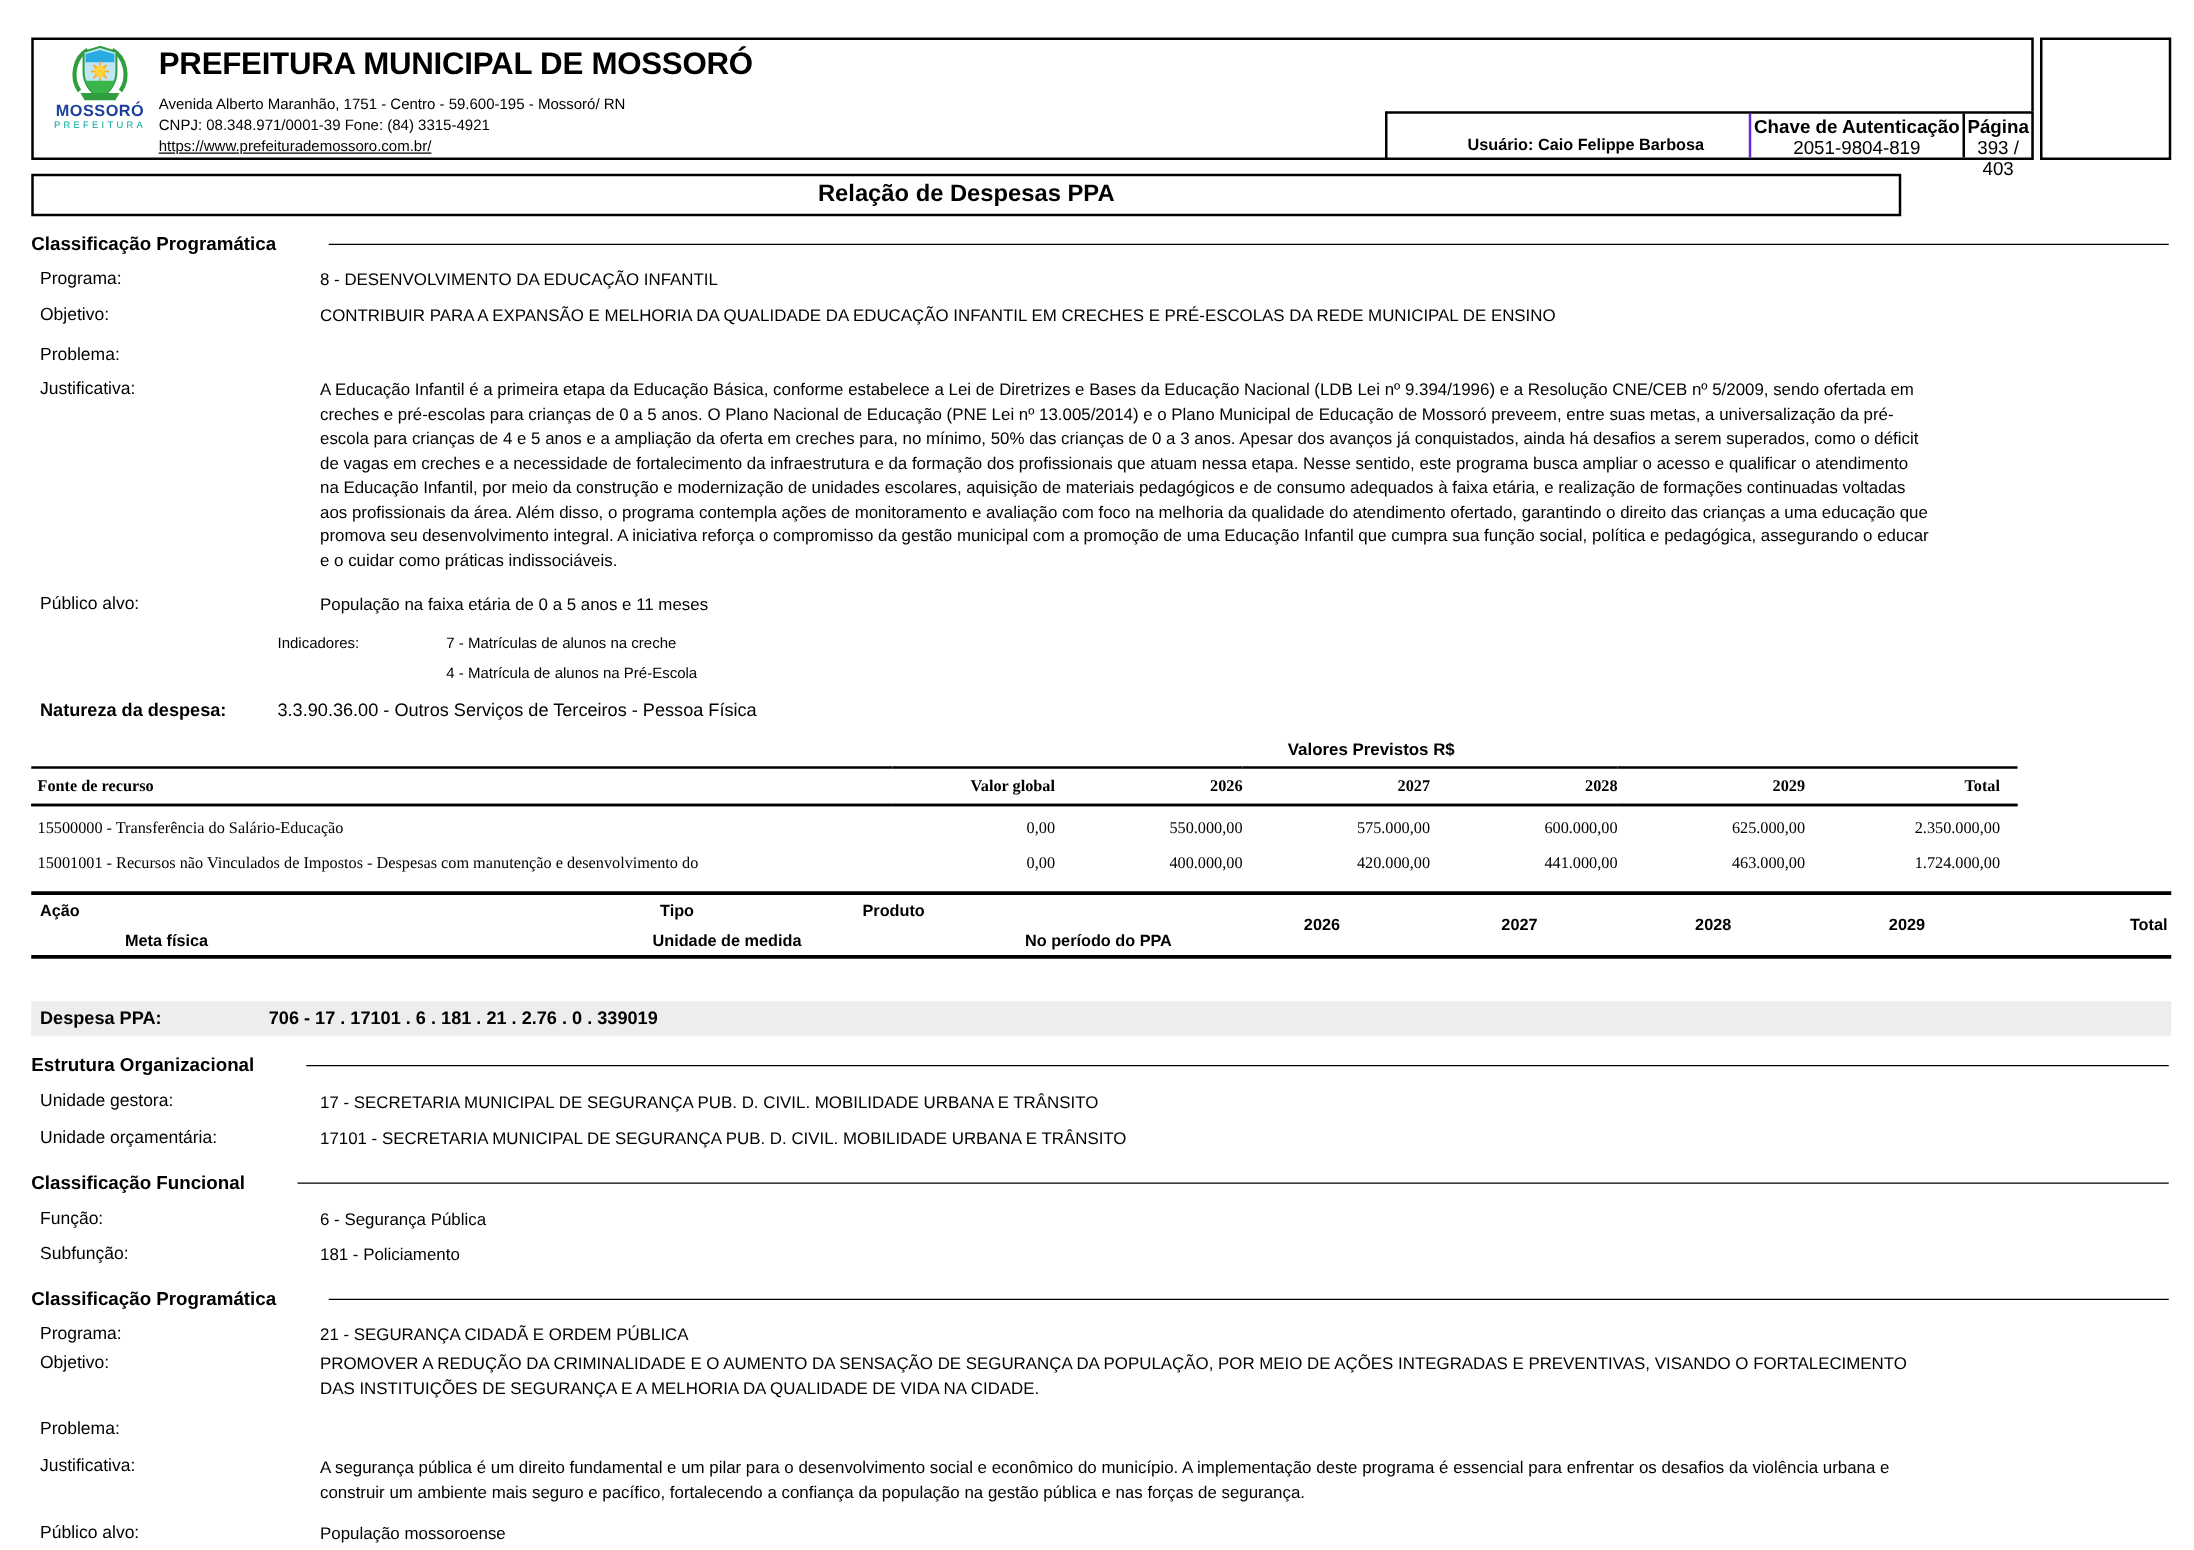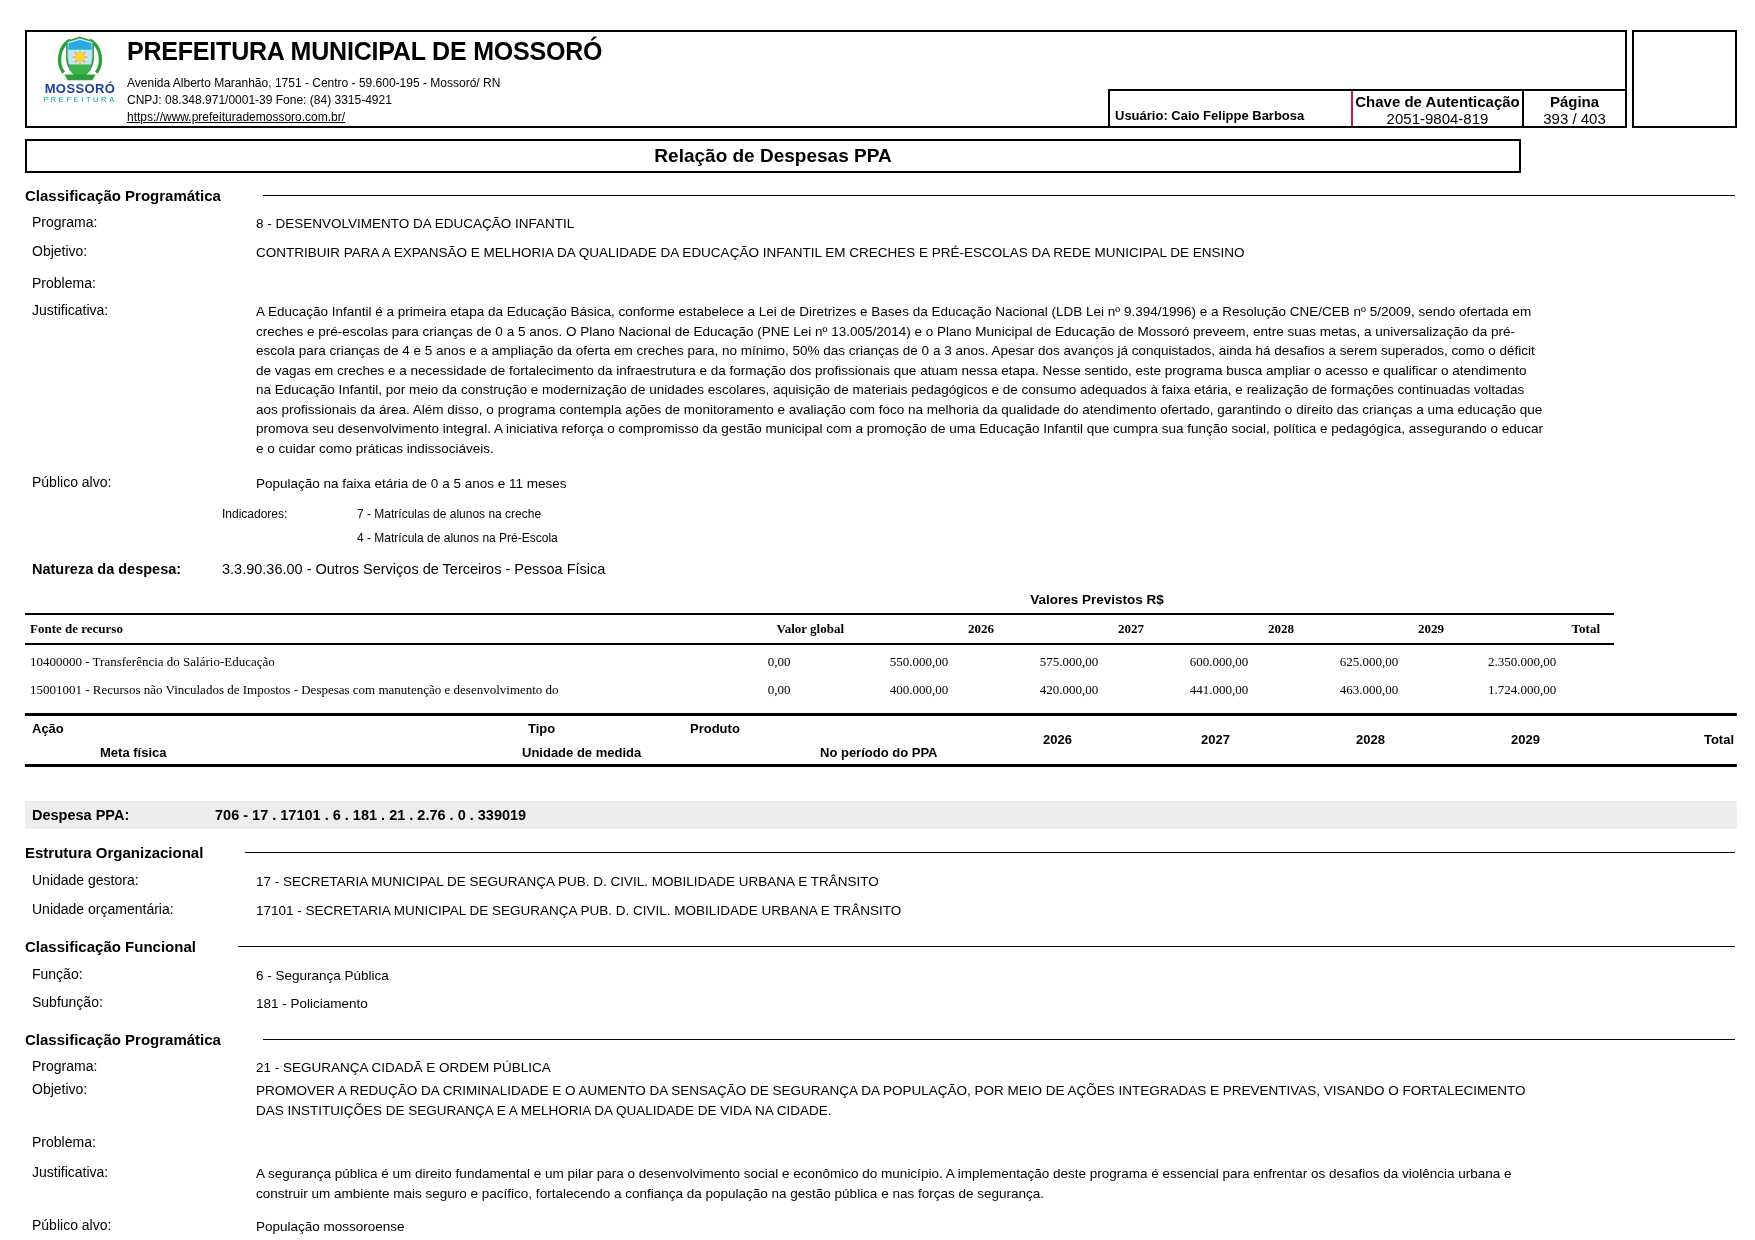--- a/index.html
+++ b/index.html
@@ -12,21 +12,21 @@
   .header-box { position:absolute; left:25px; top:30px; width:1602px; height:98px; border:2px solid #000; }
   .corner-box { position:absolute; left:1632px; top:30px; width:105px; height:98px; border:2px solid #000; }
   .logo { position:absolute; left:10px; top:3px; width:86px; text-align:center; line-height:1; }
   .logo svg { width:50px; height:46px; display:block; margin:0 auto; }
   .logo-city { font-size:13px; font-weight:bold; color:#1b3f9b; letter-spacing:.4px; margin-top:1px; }
   .logo-sub  { font-size:7.5px; color:#00a79d; letter-spacing:2.6px; margin-top:1px; }
   .org-title { position:absolute; left:100px; top:5px; font-size:25px; font-weight:bold; letter-spacing:-.2px; }
   .org-lines { position:absolute; left:100px; top:43px; font-size:12px; line-height:17px; }
   .org-lines a { color:#000; text-decoration:underline; }
   .user-table { position:absolute; right:-2px; bottom:-2px; width:519px; height:39px; border:2px solid #000; display:flex; background:#fff; }
-  .user-cell  { width:243px; border-right:2px solid #be185d; display:flex; align-items:flex-end; padding:2px 5px 3px 5px; font-weight:bold; font-size:13px; }
+  .user-cell  { width:243px; border-right:2px solid #6d28d9; display:flex; align-items:flex-end; padding:2px 5px 3px 16px; font-weight:bold; font-size:13px;margin-left:48px; }
   .kv-cell    { width:171px; border-right:2px solid #000; display:flex; flex-direction:column; justify-content:space-between; text-align:center; font-size:15px; padding:2px 0 2px 0; }
   .kv-cell:last-child { border-right:none; flex:1; }
   .kv-label { font-weight:bold; }
   
   .title-bar { position:absolute; left:25px; top:139px; width:1496px; height:34px; border:2px solid #000;
                display:flex; align-items:center; justify-content:center; font-weight:bold; font-size:19px; }
   
   .content { position:absolute; left:25px; top:185px; width:1712px; }
   .sec-head { display:flex; align-items:center; font-weight:bold; font-size:15px; height:20px; }
   .sec-head .rule { flex:1; border-top:1.5px solid #000; margin-left:42px; margin-right:2px; }
@@ -37,21 +37,21 @@
   .mt11{margin-top:11px;} .mt13{margin-top:13px;} .mt14{margin-top:14px;} .mt16{margin-top:16px;}
   .ind-row { display:flex; margin-left:197px; font-size:12px; }
   .ind-label { width:135px; flex-shrink:0; }
   .natureza { margin-top:16px; padding-left:7px; font-size:14.5px; }
   .natureza .nlabel { font-weight:bold; display:inline-block; width:190px; }
   
   .vlabel { margin-left:872px; width:400px; text-align:center; font-weight:bold; font-size:13.5px; margin-top:15px; }
   .vtable { width:1589px; border-collapse:collapse; table-layout:fixed; margin-top:6px; font-size:13px;font-family:Liberation Serif, serif; }
   .vtable thead tr { border-top:2px solid #000; border-bottom:2px solid #000; }
   .vtable th { font-weight:bold; text-align:right; padding:6px 0; white-space:nowrap; }
-  .vtable td { text-align:center; padding:9px 0 3px 0; white-space:nowrap; }
+  .vtable td { text-align:right; padding:9px 0 3px 0; white-space:nowrap; }
   .vtable .fonte { text-align:left; padding-left:5px; }
   .vtable .last { padding-right:14px; }
   .thick { border-top:3px solid #000; margin-top:12px; }
   
   .acao { position:relative; height:51px; border-bottom:3px solid #000; font-size:13px; font-weight:bold; }
   .acao span { position:absolute; white-space:nowrap; }
   .a-acao{left:7px;top:5px;} .a-tipo{left:503px;top:5px;} .a-produto{left:665px;top:5px;}
   .a-meta{left:75px;top:29px;} .a-unid{left:497px;top:29px;} .a-per{left:795px;top:29px;}
   .a-y{top:16px;width:62px;text-align:right;}
   .a-y1{left:985px;} .a-y2{left:1143px;} .a-y3{left:1298px;} .a-y4{left:1453px;}
@@ -162,21 +162,21 @@
           <th>Valor global</th>
           <th>2026</th>
           <th>2027</th>
           <th>2028</th>
           <th>2029</th>
           <th class="last">Total</th>
         </tr>
       </thead>
       <tbody>
         <tr>
-          <td class="fonte">10400000 - Transferência do Salário-Educação</td>
+          <td class="fonte">15500000 - Transferência do Salário-Educação</td>
           <td>0,00</td>
           <td>550.000,00</td>
           <td>575.000,00</td>
           <td>600.000,00</td>
           <td>625.000,00</td>
           <td class="last">2.350.000,00</td>
         </tr>
         <tr>
           <td class="fonte">15001001 - Recursos não Vinculados de Impostos - Despesas com manutenção e desenvolvimento do</td>
           <td>0,00</td>

